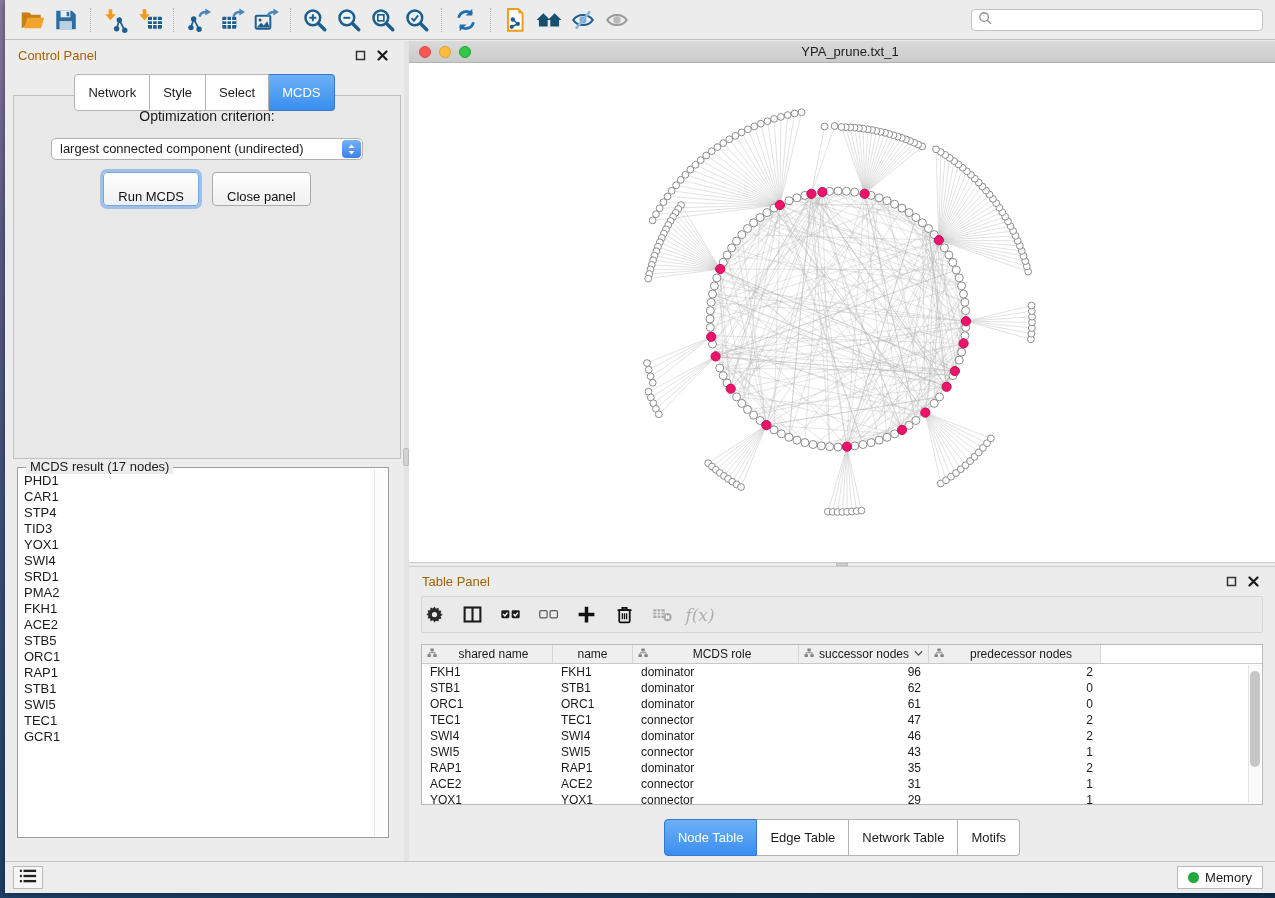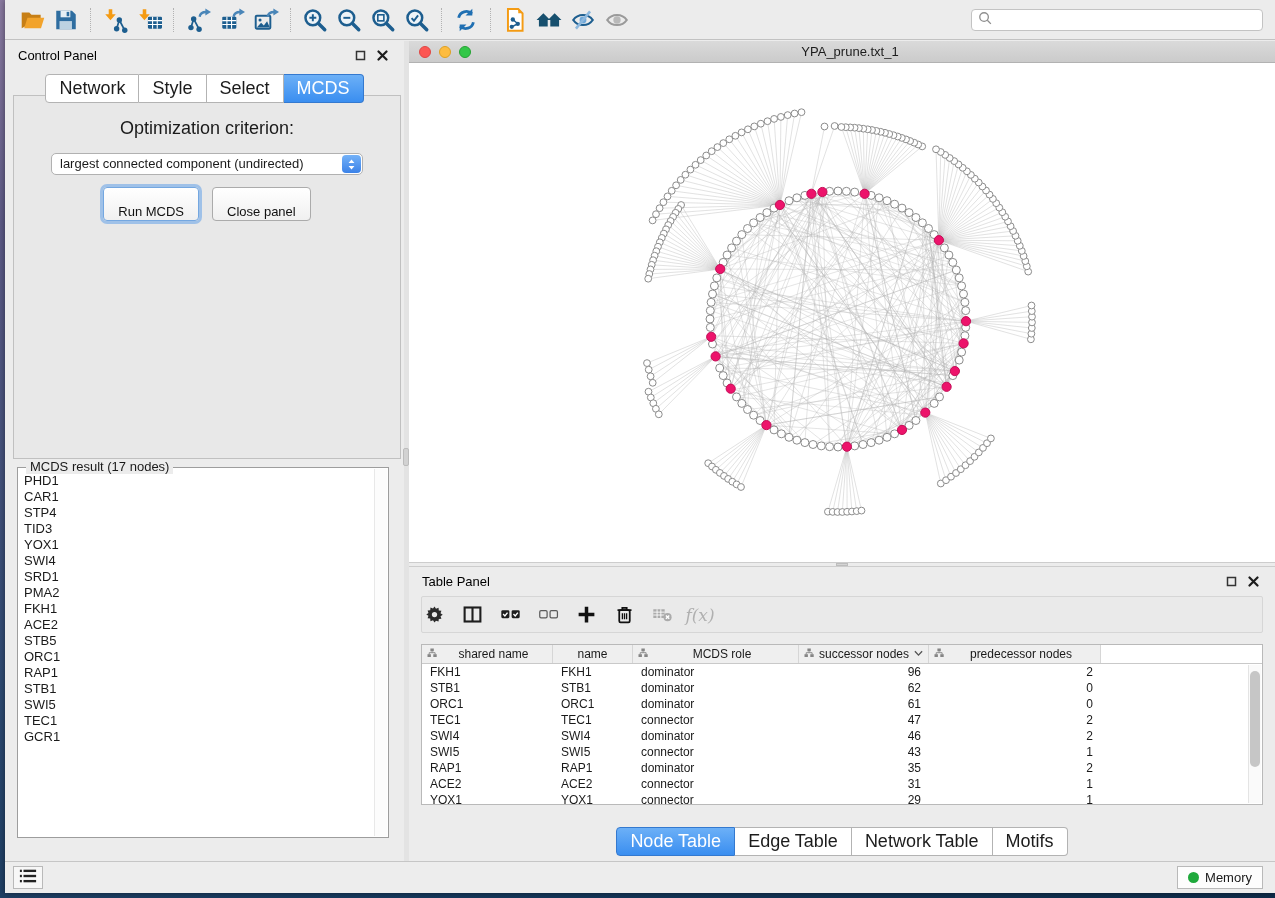--- a/index.html
+++ b/index.html
@@ -18,30 +18,30 @@
   .tb-sep { align-self:stretch; margin:5px 7px; border-left:1px dotted #b2b2b2; }
   .tb-search { margin-left:auto; margin-right:12px; width:292px; height:22px; background:#fff; border:1px solid #c3c3c3; border-radius:4px; display:flex; align-items:center; padding-left:6px; gap:4px; }
   .tb-search input { border:none; outline:none; flex:1; height:18px; font:13px "Liberation Sans",sans-serif; background:transparent; }
 
   
   .main { position:absolute; top:41px; left:0; right:0; bottom:32px; display:flex; }
 
   
   .control-panel { width:404px; position:relative; border-right:5px solid #e3e3e3; background:#ececec; }
   .split-handle { position:absolute; right:-5px; top:407px; width:6px; height:18px; background:#d2d2d2; border:1px solid #bcbcbc; border-radius:2px; z-index:5; }
-  .panel-title { position:absolute; top:7px; left:13px; font-size:13px; color:#000000; }
+  .panel-title { position:absolute; top:7px; left:13px; font-size:13px; color:#a16207; }
   .winbtns { position:absolute; top:9px; right:16px; display:flex; gap:11px; align-items:center; }
   .wbtn { display:flex; align-items:center; }
   .cp-tabs { position:absolute; top:33px; left:0; right:0; display:flex; justify-content:center; z-index:2; }
-  .tab { font-size:18px; padding:3px 13px; background:#fff; border:1px solid #b3b3b3; border-left:none; color:#1c1c1c; white-space:nowrap; }
+  .tab { font-size:13px; padding:10px 13px; background:#fff; border:1px solid #b3b3b3; border-left:none; color:#1c1c1c; white-space:nowrap; }
   .tab:first-child { border-left:1px solid #b3b3b3; border-radius:4px 0 0 4px; }
   .tab:last-child { border-radius:0 4px 4px 0; }
   .tab.active { background:linear-gradient(#6cb0f7,#3a8ef0); border-color:#3479cf; color:#fff; }
   .cp-inner { position:absolute; left:8px; top:54px; width:388px; height:364px; border:1px solid #c0c0c0; background:#e8e8e8; text-align:center; }
-  .cp-optlabel { margin-top:22px; font-size:18px; }
+  .cp-optlabel { margin-top:12px; font-size:14px; }
   .cp-select { margin:14px auto 0; width:312px; height:22px; background:#fff; border:1px solid #b1b1b1; border-radius:5px; position:relative; text-align:left; }
   .cp-select-text { font-size:13px; line-height:20px; padding-left:8px; display:block; white-space:nowrap; overflow:hidden; }
   .cp-select-cap { position:absolute; right:1px; top:1px; width:19px; height:18px; border-radius:4px; background:linear-gradient(#74b2f8,#3b82e8); display:flex; align-items:center; justify-content:center; }
   .cp-buttons { margin-top:12px; display:flex; justify-content:center; gap:13px; }
   .btn { font-size:13px; height:23px; padding:16px 14px; background:linear-gradient(#ffffff,#f0f0f0); border:1px solid #ababab; border-radius:4px; color:#111; }
   .btn.focused { box-shadow:0 0 0 3px rgba(110,167,232,.6); border-color:#74a7e0; }
   .cp-fieldset { position:absolute; left:12px; top:426px; width:372px; height:371px; border:1px solid #9d9d9d; background:#fff; }
   .cp-legend { position:absolute; top:-9px; left:8px; background:#ececec; padding:0 4px; font-size:13px; }
   .mcds-list { position:absolute; left:6px; right:17px; top:5px; bottom:2px; overflow:hidden; text-align:left; }
   .mcds-item { font-size:13px; line-height:16px; }

